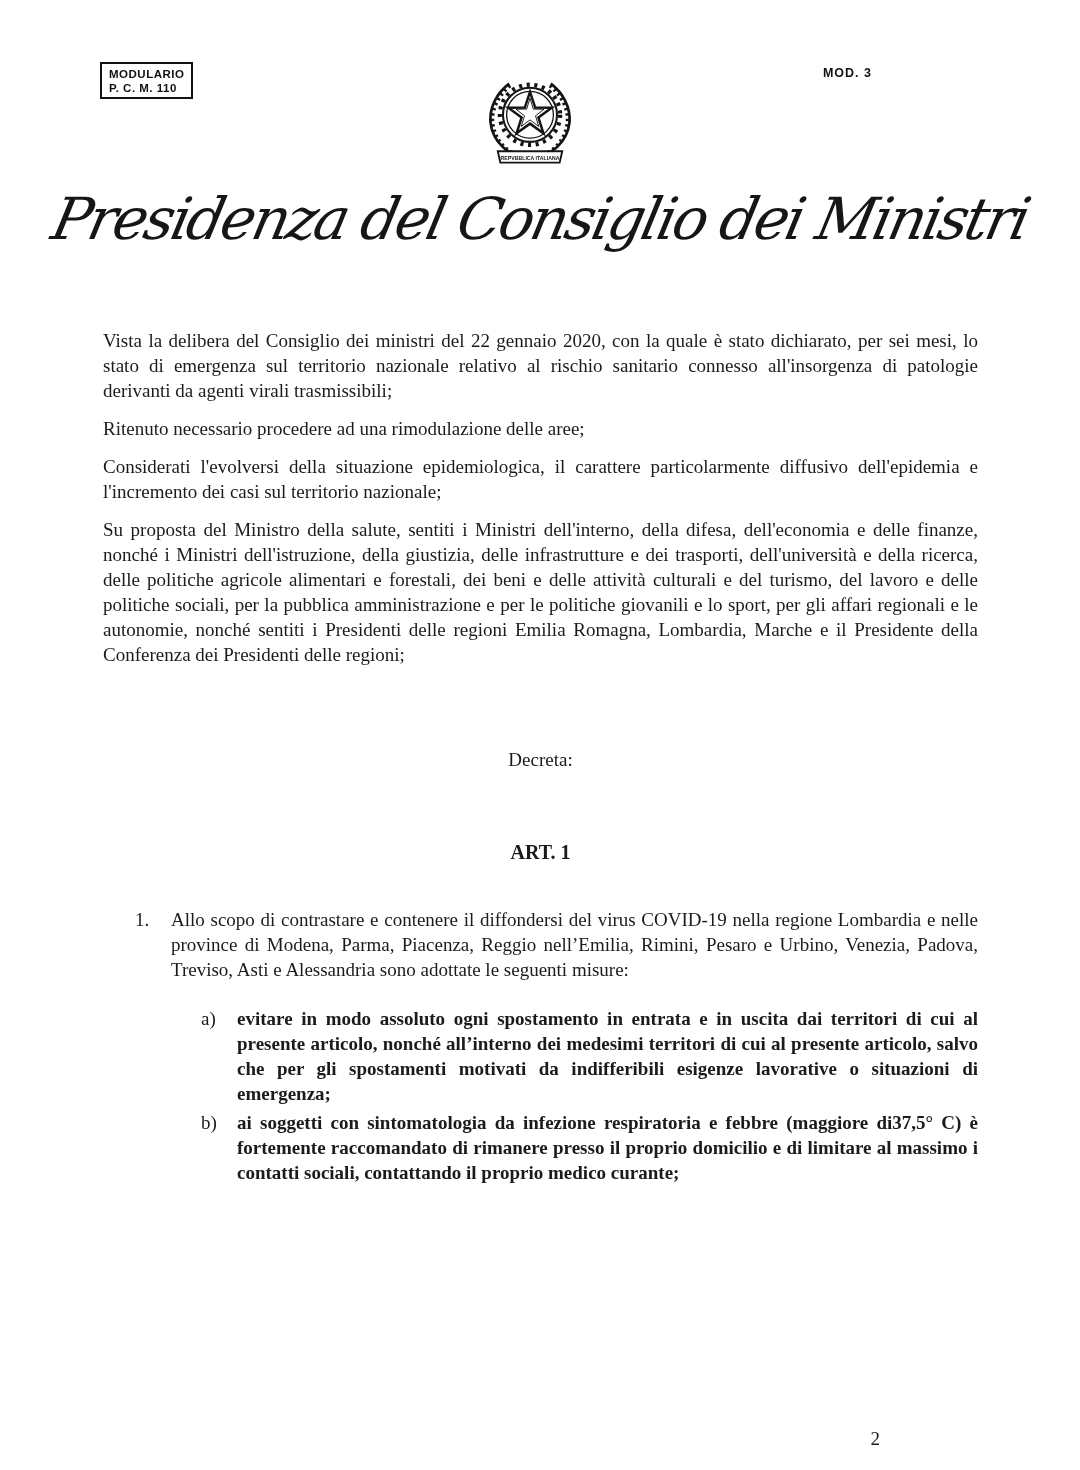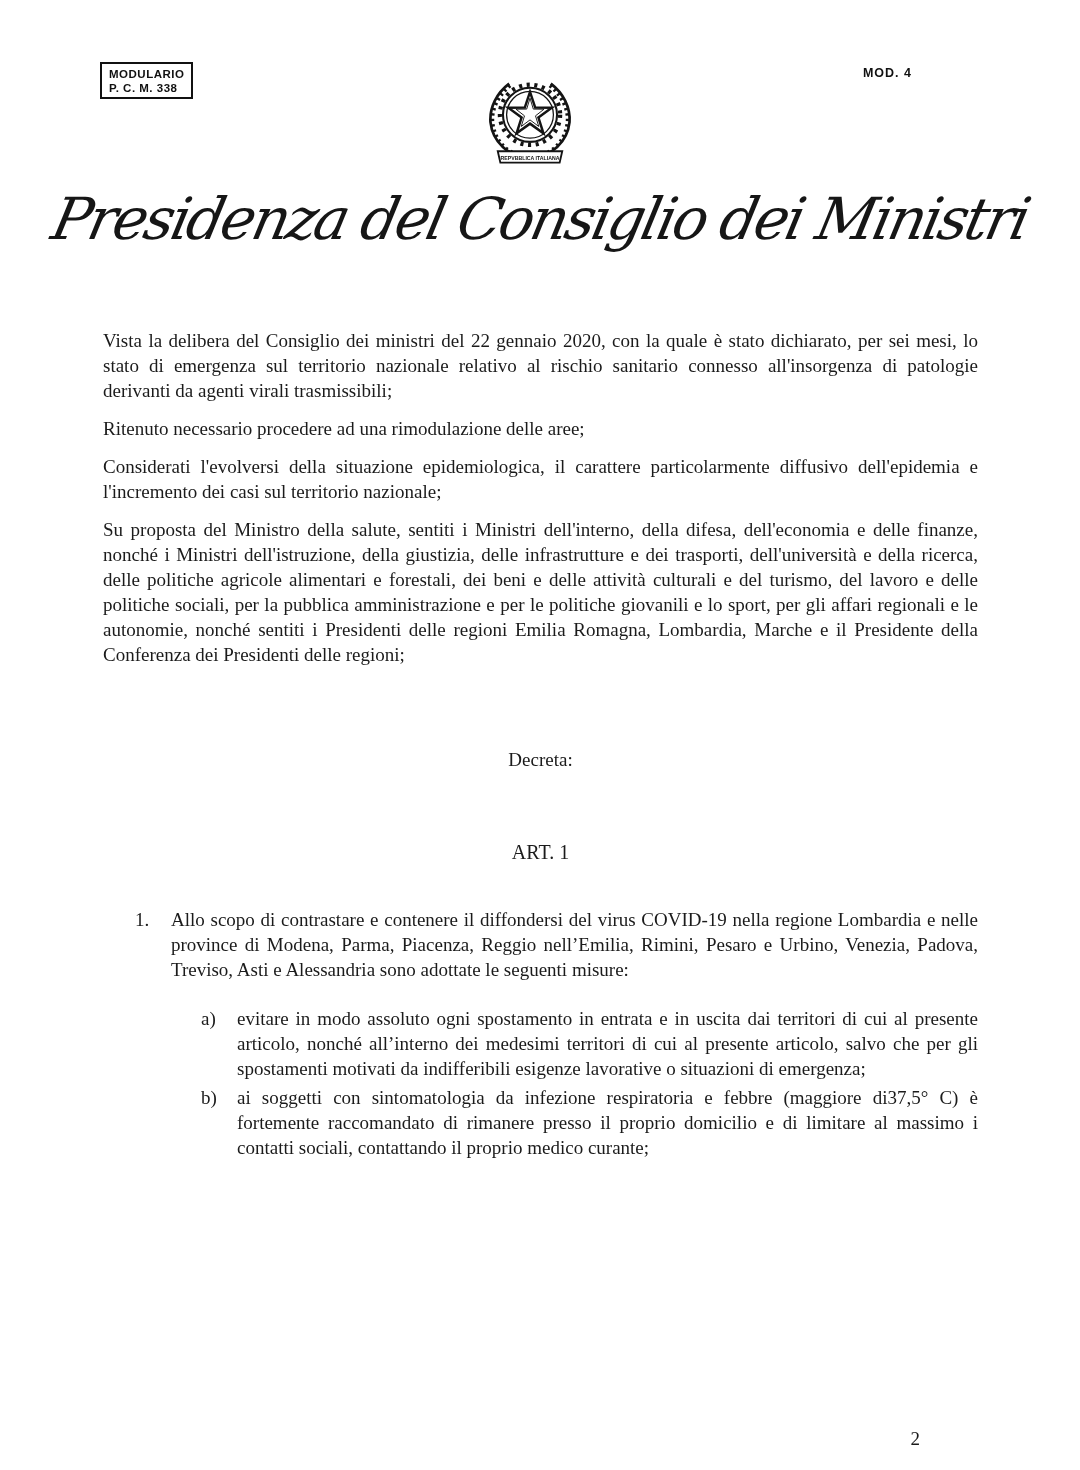--- a/index.html
+++ b/index.html
@@ -11,21 +11,20 @@
     font-family: "Liberation Serif", serif;
     color: #1b1b1b;
     position: relative;
     overflow: hidden;
   }
   .page {
     position: relative;
     width: 984px;
     height: 1470px;
     background: #ffffff;
-    padding-left: 40px;
   }
   
   .modulario-box {
     position: absolute;
     left: 100px;
     top: 62px;
     border: 2px solid #111;
     padding: 3px 7px 2px 7px;
     font-family: "Liberation Sans", sans-serif;
     font-size: 11.5px;
@@ -77,21 +76,21 @@
     text-align: justify;
   }
   .body-text p { margin: 0 0 13px 0; }
   .decreta {
     text-align: center;
     margin-top: 80px !important;
     margin-bottom: 0 !important;
   }
   .art-title {
     text-align: center;
-    font-weight: normal;
+    font-weight: bold;
     font-size: 20px;
     margin-top: 68px !important;
     margin-bottom: 4px !important;
   }
   .art-subtitle {
     text-align: center;
     font-weight: bold;
     font-style: italic;
     font-size: 20px;
     line-height: 32px;
@@ -113,40 +112,40 @@
     flex: 1;
     text-align: justify;
   }
   .sub-list { margin-top: 24px; }
   .sub-row { display: flex; margin-bottom: 4px; }
   .sub-row .marker {
     flex: 0 0 36px;
     padding-left: 98px;
     box-sizing: content-box;
   }
-  .sub-row .item-text { flex: 1; text-align: justify; }
+  .sub-row .item-text { flex: 1; text-align: justify; font-weight: bold; }
   .page-number {
     position: absolute;
     right: 104px;
     bottom: 20px;
     font-size: 19px;
     color: #1b1b1b;
   }
 </style>
 </head>
 <body>
 
 <div class="page">
 
   <div class="modulario-box">
     <div>MODULARIO</div>
-    <div>P. C. M. 338</div>
+    <div>P. C. M. 110</div>
   </div>
 
-  <div class="mod3">MOD. 4</div>
+  <div class="mod3">MOD. 3</div>
 
   <div class="emblem">
     <svg viewBox="0 0 100 100" width="104" height="104" xmlns="http://www.w3.org/2000/svg">
 
       <path d="M50 87 C29 85 14 71 12 52 C11 38 18 24 30 15" fill="none" stroke="#141414" stroke-width="2.6"></path>
       <path d="M50 87 C71 85 86 71 88 52 C89 38 82 24 70 15" fill="none" stroke="#141414" stroke-width="2.6"></path>
       <path d="M48 86 C28 83 16 70 14 52 C13 39 20 26 31 17" fill="none" stroke="#141414" stroke-width="3.4" stroke-dasharray="2.2 3.1"></path>
       <path d="M52 86 C72 83 84 70 86 52 C87 39 80 26 69 17" fill="none" stroke="#141414" stroke-width="3.4" stroke-dasharray="2.2 3.1"></path>
 
       <circle cx="50" cy="45" r="29" fill="none" stroke="#141414" stroke-width="4" stroke-dasharray="3 4.4"></circle>

